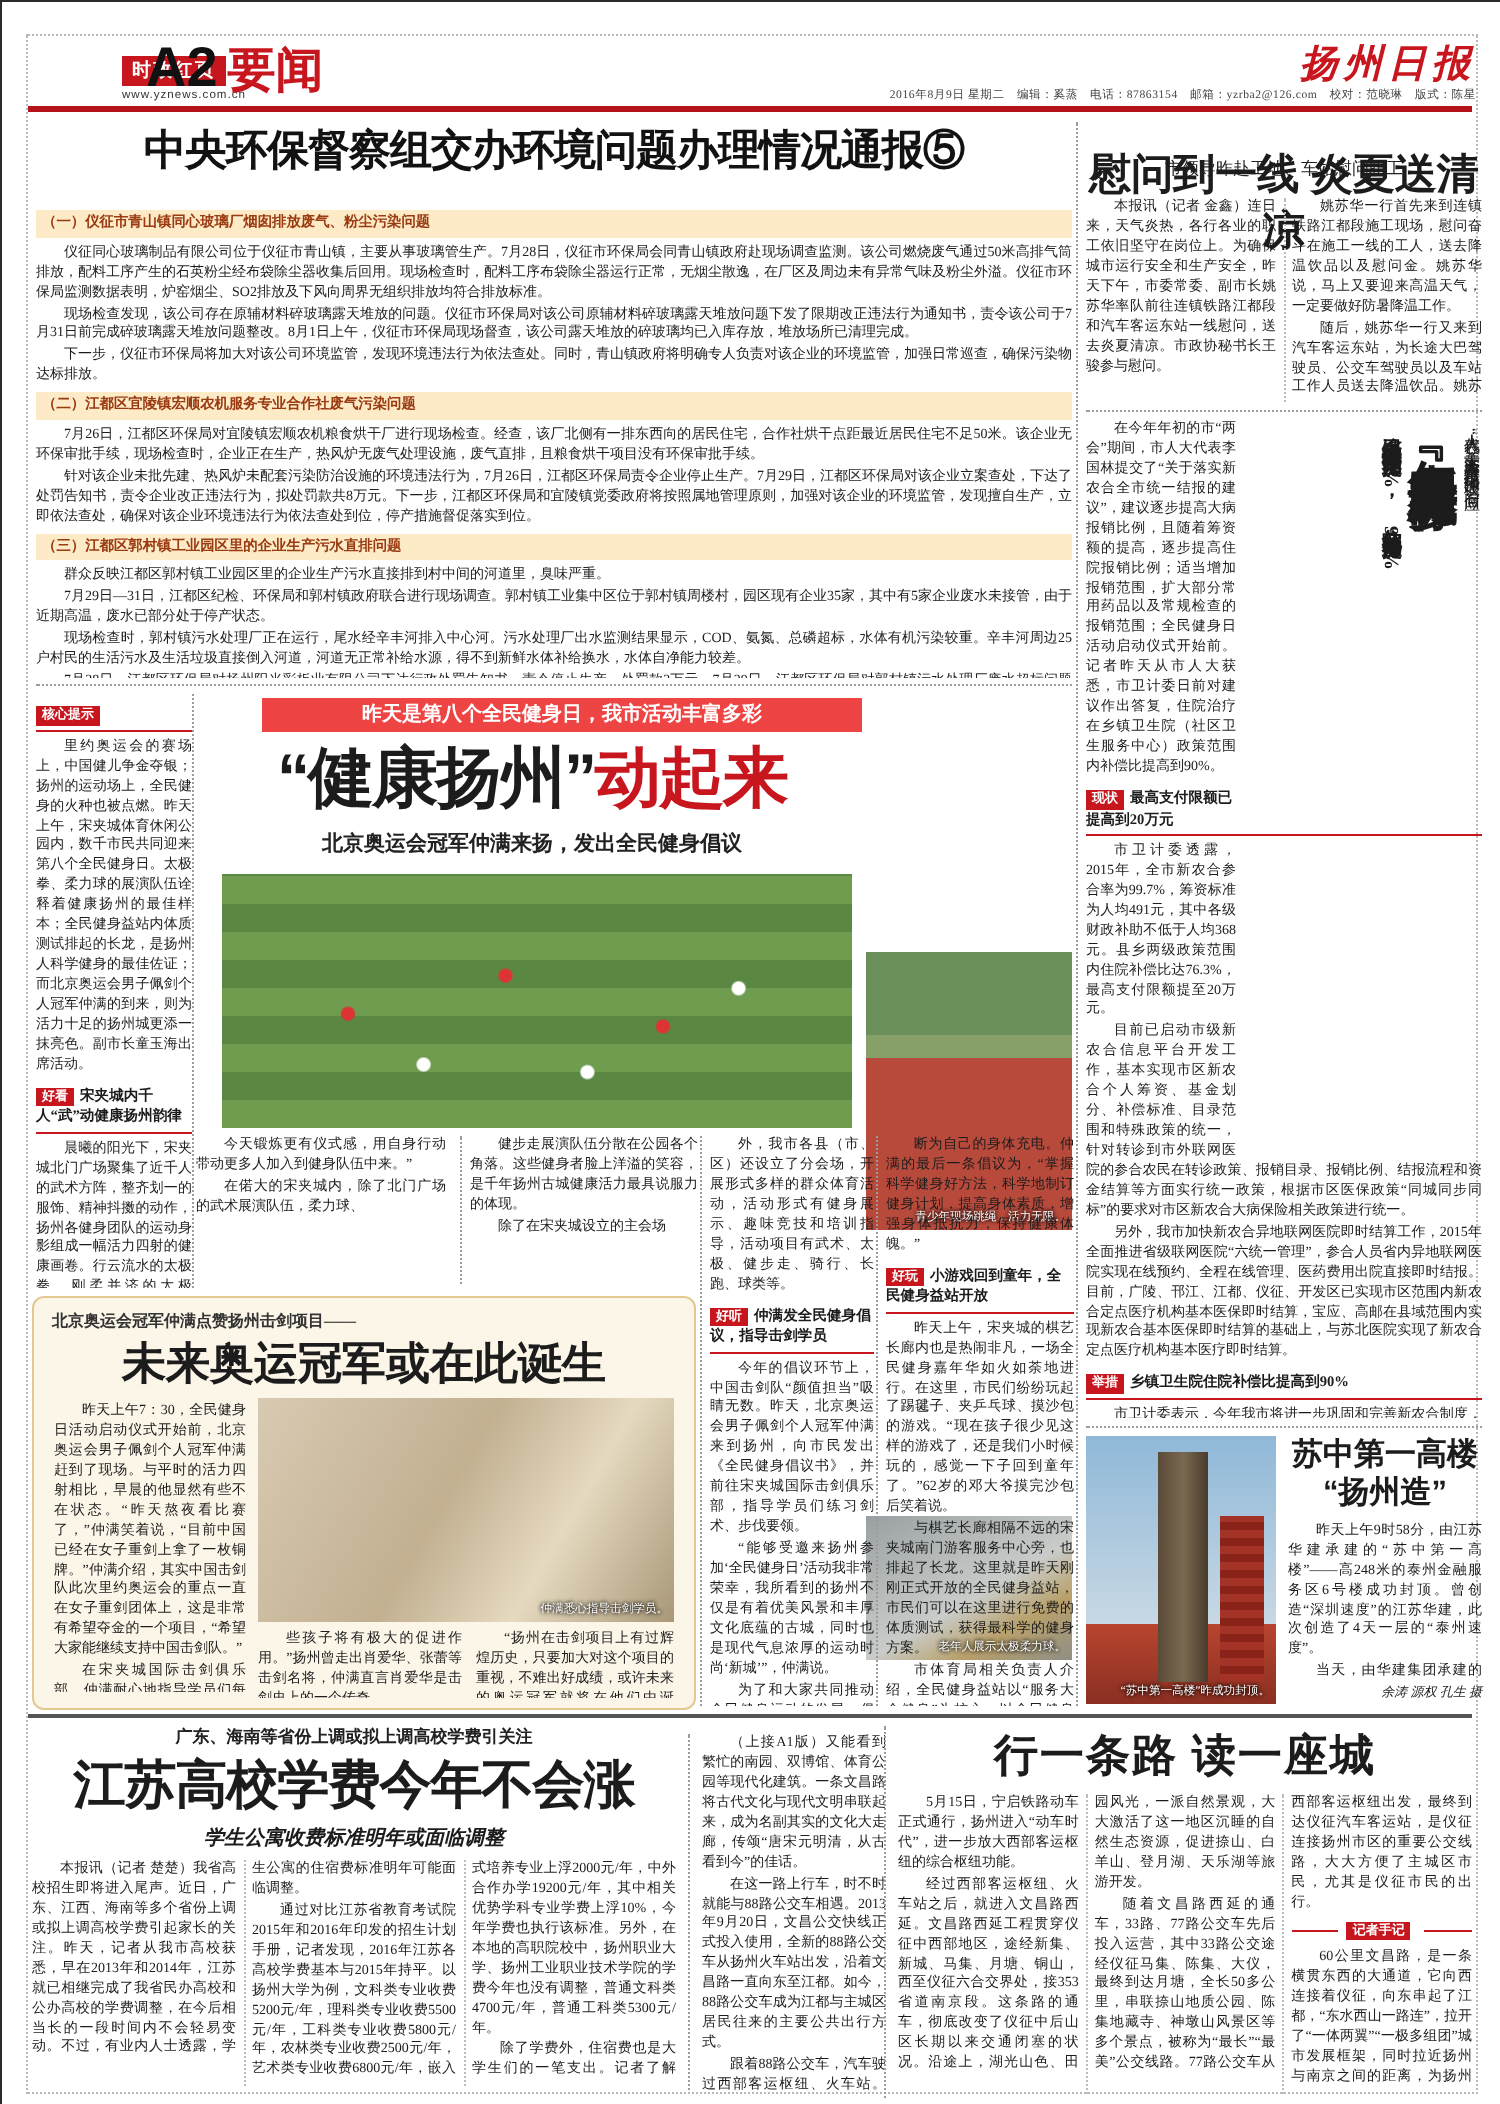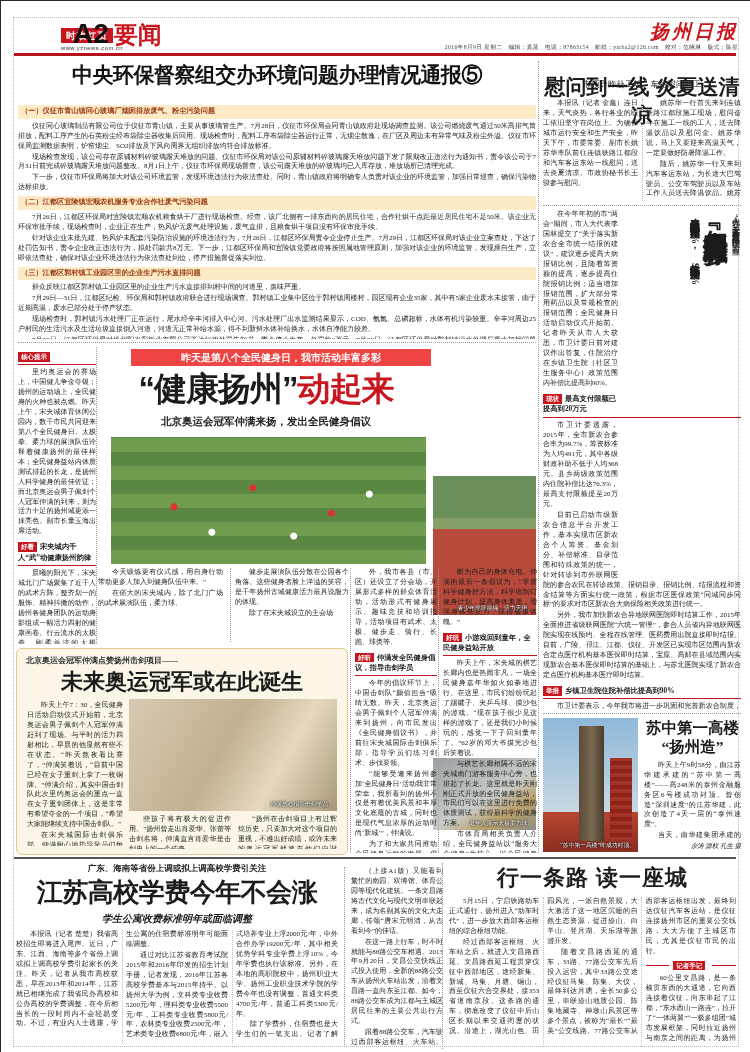--- a/index.html
+++ b/index.html
@@ -62,21 +62,21 @@
      radial-gradient(circle 5px at 82% 45%,#fff 0 3px,transparent 4px),
      repeating-linear-gradient(0deg,#6f9c4f 0 14px,#5a8741 14px 28px),
      linear-gradient(#3f6b33,#6f9c4f);}
   .ph-track{background:linear-gradient(180deg,#6b8f5a 0 30%,#87a06a 30% 38%,#b84a3c 38% 100%),#b84a3c;}
   .ph-rouli{background:linear-gradient(150deg,#9aa0a2,#c9ccc9 55%,#b8a06a 75%,#8f8f86);}
   .ph-fence{background:linear-gradient(120deg,#d8cab2,#c2b091 45%,#e5d9bf 70%,#a89878);}
   .ph-tower{background:linear-gradient(#8fb8d8,#c8d8e4 70%,#b8452f 70%,#8a2f22);}
   .tower-bar{position:absolute;left:38%;top:6%;width:26%;height:86%;background:linear-gradient(90deg,#5a4a38,#7a6a52 50%,#4a3c2c);}
   .tower-bar2{position:absolute;left:70%;top:30%;width:24%;height:62%;background:repeating-linear-gradient(0deg,#a33326 0 4px,#8a241a 4px 8px);}
   
-  .gl-headline{font-family:Liberation Serif, serif;font-weight:900;font-size:15.5px;text-align:center;line-height:1.25;}
+  .gl-headline{font-family:Liberation Sans, sans-serif;font-weight:900;font-size:15.5px;text-align:center;line-height:1.25;}
   .credit{text-align:right;font-size:6.5px;margin-top:3px;font-style:italic;}
   
   .boxart{background:#fcf6e8;border:1px solid #e3c98f;border-radius:6px;}
   .box-kicker{font-size:8px;font-weight:bold;color:#333;}
   .box-headline{font-family:"Liberation Sans",sans-serif;font-weight:900;font-size:22px;text-align:center;}
   
   .tu-kicker{text-align:center;font-size:8.5px;font-weight:bold;color:#222;}
   .tu-headline{font-family:"Liberation Sans",sans-serif;font-weight:900;font-size:26px;text-align:center;letter-spacing:-.5px;}
   .tu-sub{text-align:center;font-size:10px;font-weight:bold;font-style:italic;}
   .rd-headline{font-family:"Liberation Sans",sans-serif;font-weight:900;font-size:22px;text-align:center;letter-spacing:1px;}

